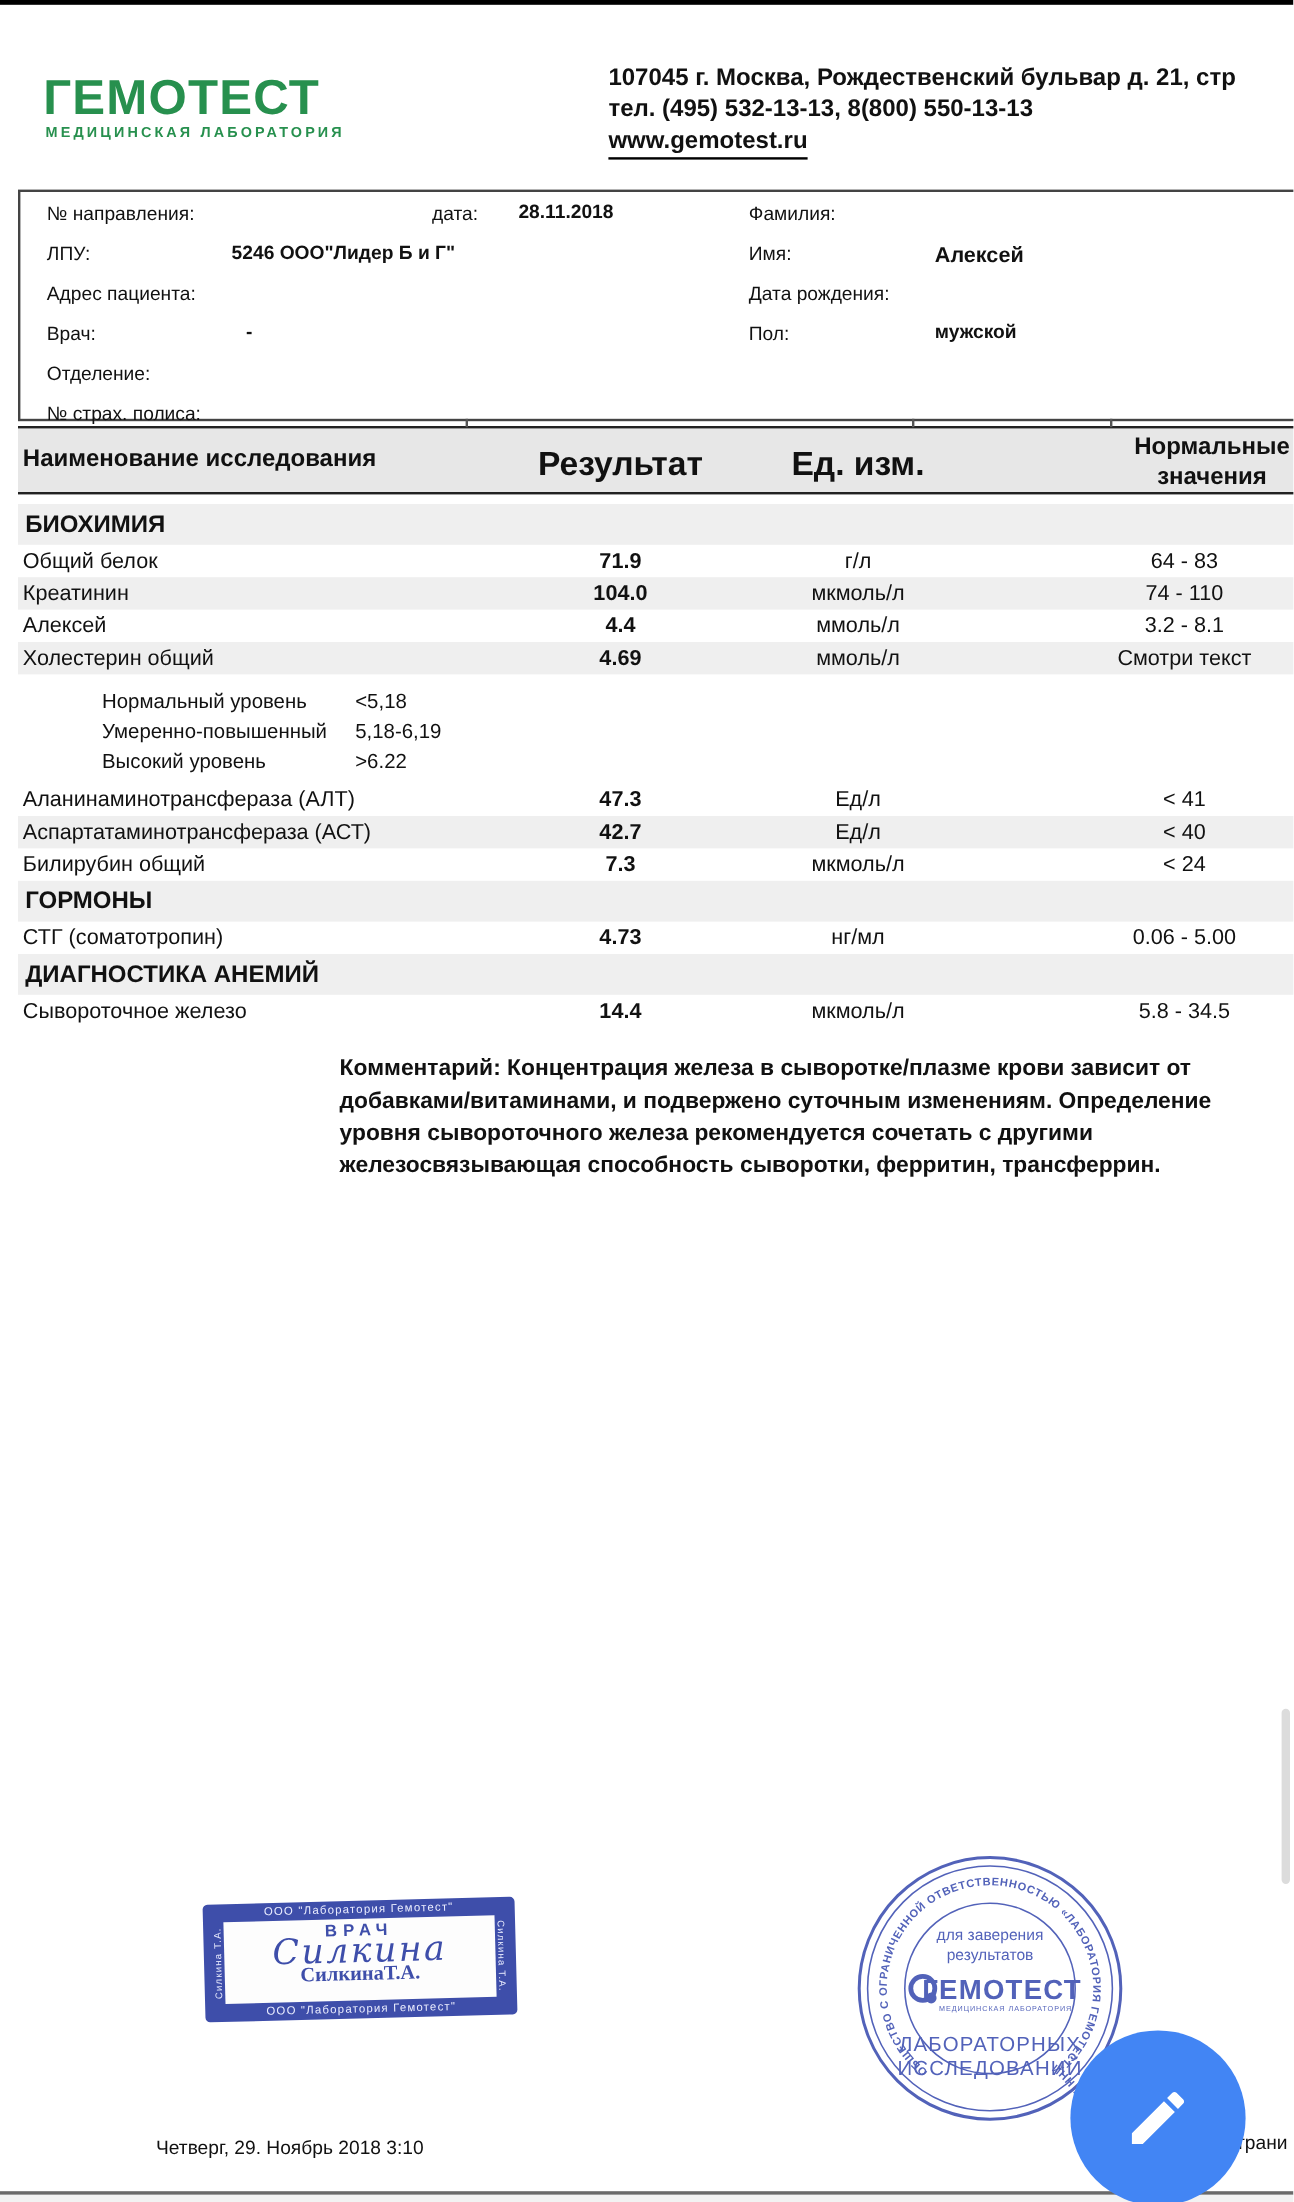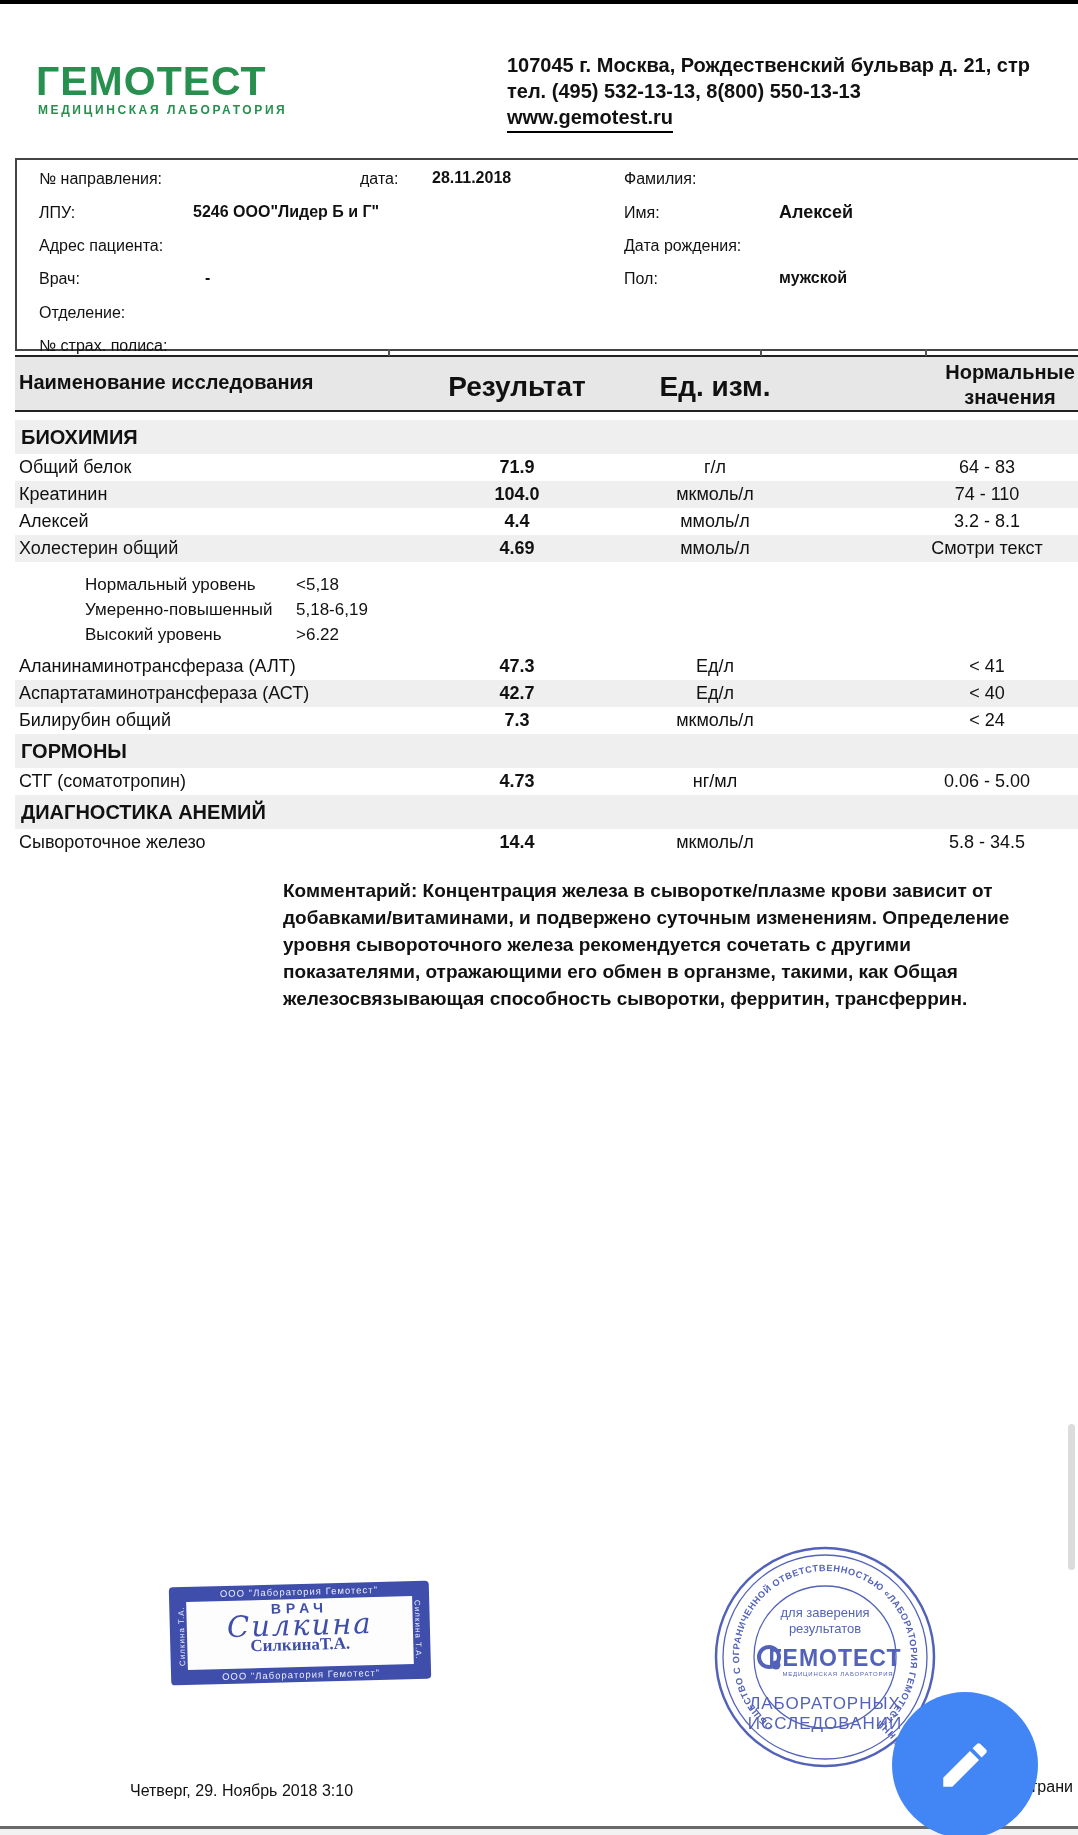--- a/index.html
+++ b/index.html
@@ -133,21 +133,20 @@
       <div class="row section shade"><span>ГОРМОНЫ</span></div>
       <div class="row test"><span class="cell-name">СТГ (соматотропин)</span><span class="cell-result">4.73</span><span class="cell-unit">нг/мл</span><span class="cell-norm">0.06 - 5.00</span></div>
       <div class="row section shade"><span>ДИАГНОСТИКА АНЕМИЙ</span></div>
       <div class="row test"><span class="cell-name">Сывороточное железо</span><span class="cell-result">14.4</span><span class="cell-unit">мкмоль/л</span><span class="cell-norm">5.8 - 34.5</span></div>
     </div>
 
   <div class="comment">
       <div>Комментарий: Концентрация железа в сыворотке/плазме крови зависит от</div>
       <div>добавками/витаминами, и подвержено суточным изменениям. Определение</div>
       <div>уровня сывороточного железа рекомендуется сочетать с другими</div>
-      <div>показателями, отражающими его обмен в органзме, такими, как Общая</div>
       <div>железосвязывающая способность сыворотки, ферритин, трансферрин.</div>
     </div>
 
   <div class="stamp-rect">
     <div class="band top">ООО "Лаборатория Гемотест"</div>
     <div class="side left">Силкина Т.А.</div>
     <div class="side right">Силкина Т.А.</div>
     <div class="inner">
       <div class="role">ВРАЧ</div>
       <div class="sig">Силкина</div>

